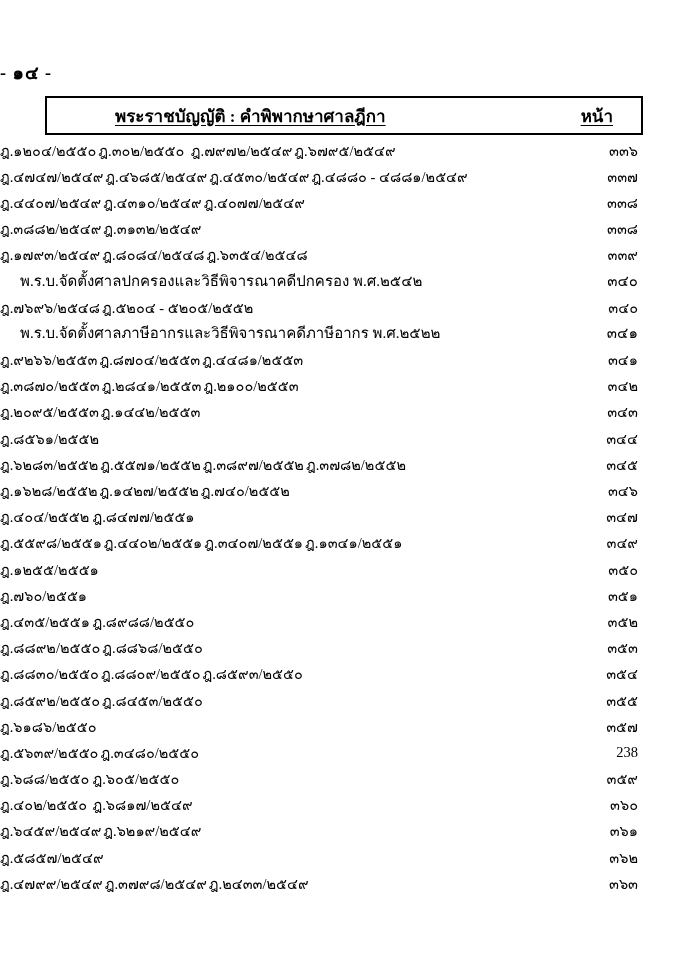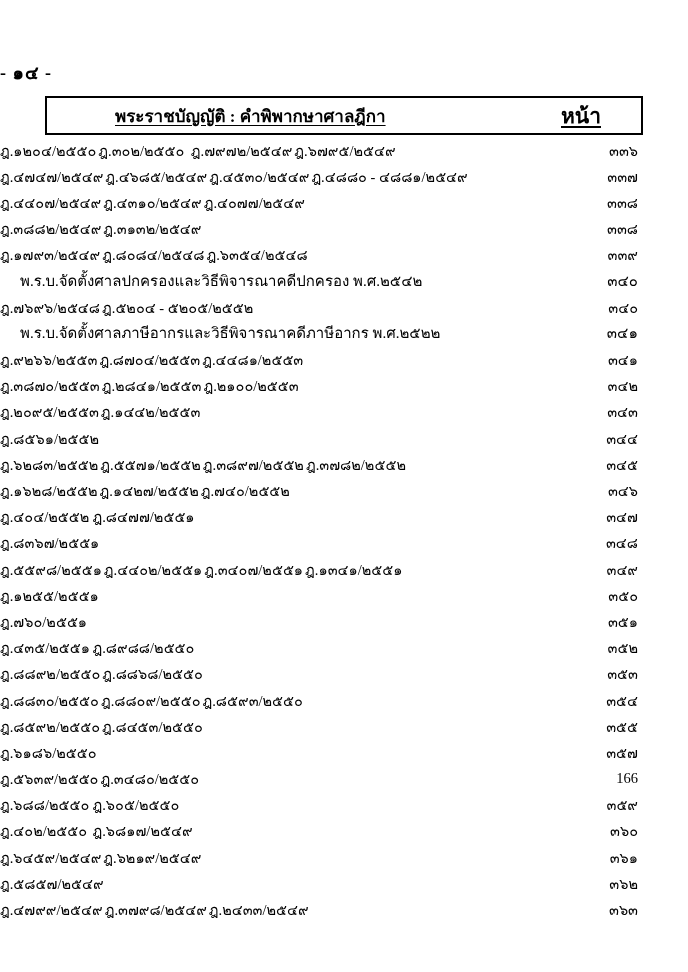--- a/index.html
+++ b/index.html
@@ -40,22 +40,22 @@
   .header-title {
     margin-left: 68px;
     font-size: 17px;
     font-weight: bold;
     text-decoration: underline;
     text-underline-offset: 3px;
     white-space: nowrap;
   }
   .header-page-label {
     margin-left: auto;
-    margin-right: 40px;
-    font-size: 21px;
+    margin-right: 28px;
+    font-size: 17px;
     font-weight: bold;
     text-decoration: underline;
     text-underline-offset: 3px;
   }
   .rows {
     position: absolute;
     top: 137px;
     left: 0;
     width: 688px;
   }
@@ -166,24 +166,20 @@
         <span class="case-number">ฎ.๑๔๒๗/๒๕๕๒</span>
         <span class="case-number">ฎ.๗๔๐/๒๕๕๒</span>
         <span class="page-number">๓๔๖</span>
       </div>
       <div class="row cases-row">
         <span class="case-number">ฎ.๔๐๔/๒๕๕๒</span>
         <span class="case-number">ฎ.๘๔๗๗/๒๕๕๑</span>
         <span class="page-number">๓๔๗</span>
       </div>
       <div class="row cases-row">
-        <span class="case-number">ฎ.๘๓๖๗/๒๕๕๑</span>
-        <span class="page-number">๓๔๘</span>
-      </div>
-      <div class="row cases-row">
         <span class="case-number">ฎ.๕๕๙๘/๒๕๕๑</span>
         <span class="case-number">ฎ.๔๔๐๒/๒๕๕๑</span>
         <span class="case-number">ฎ.๓๔๐๗/๒๕๕๑</span>
         <span class="case-number">ฎ.๑๓๔๑/๒๕๕๑</span>
         <span class="page-number">๓๔๙</span>
       </div>
       <div class="row cases-row">
         <span class="case-number">ฎ.๑๒๕๕/๒๕๕๑</span>
         <span class="page-number">๓๕๐</span>
       </div>
@@ -212,21 +208,21 @@
         <span class="case-number">ฎ.๘๔๕๓/๒๕๕๐</span>
         <span class="page-number">๓๕๕</span>
       </div>
       <div class="row cases-row">
         <span class="case-number">ฎ.๖๑๘๖/๒๕๕๐</span>
         <span class="page-number">๓๕๗</span>
       </div>
       <div class="row cases-row">
         <span class="case-number">ฎ.๕๖๓๙/๒๕๕๐</span>
         <span class="case-number">ฎ.๓๔๘๐/๒๕๕๐</span>
-        <span class="page-number">166</span>
+        <span class="page-number">238</span>
       </div>
       <div class="row cases-row">
         <span class="case-number">ฎ.๖๘๘/๒๕๕๐</span>
         <span class="case-number">ฎ.๖๐๕/๒๕๕๐</span>
         <span class="page-number">๓๕๙</span>
       </div>
       <div class="row cases-row">
         <span class="case-number">ฎ.๔๐๒/๒๕๕๐</span>
         <span class="case-number">ฎ.๖๘๑๗/๒๕๔๙</span>
         <span class="page-number">๓๖๐</span>

